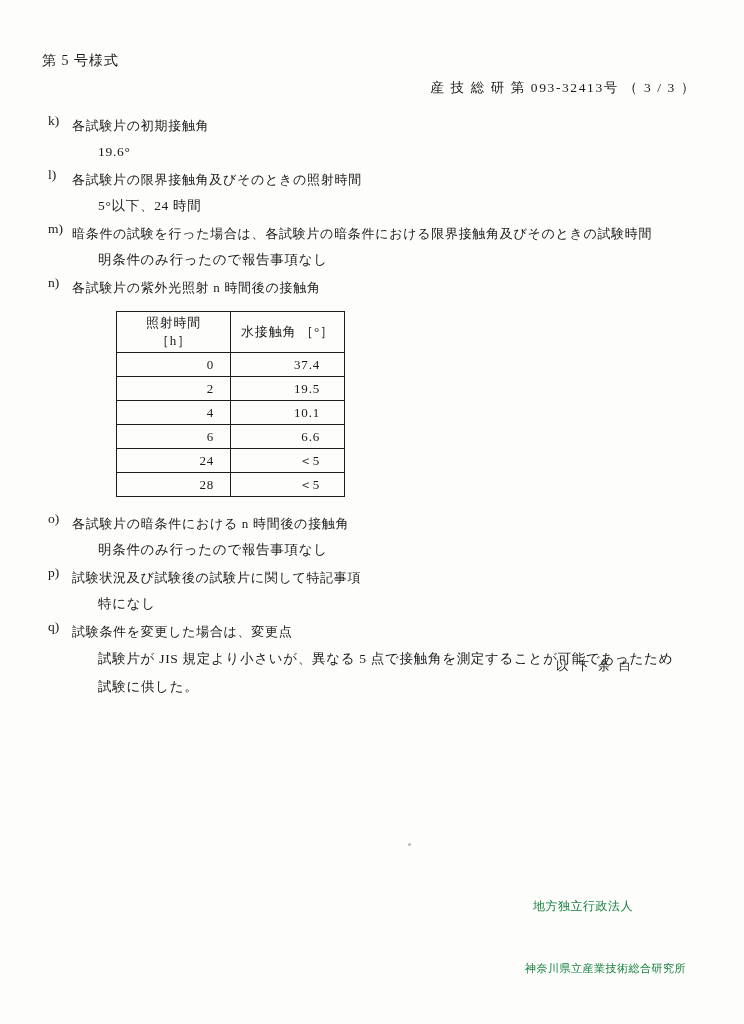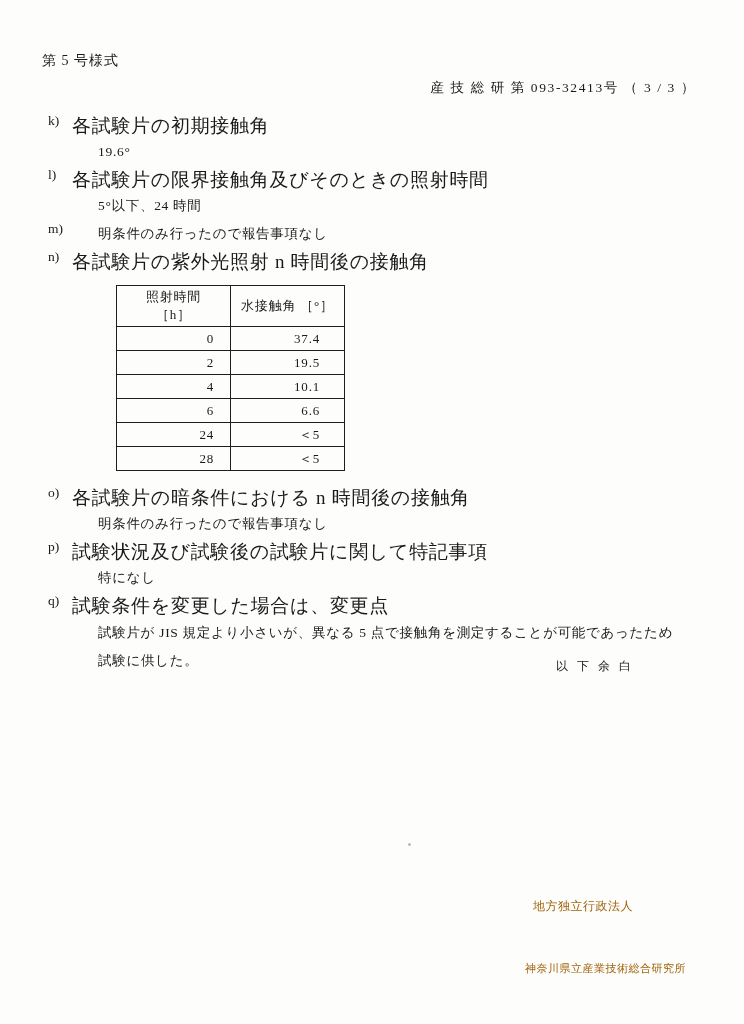--- a/index.html
+++ b/index.html
@@ -51,21 +51,21 @@
     text-align: left;
     font-size: 13.5px;
     padding-left: 6px;
     box-sizing: border-box;
     font-family: "Liberation Serif", serif;
   }
   .item-body {
     flex: 1;
   }
   .item-text {
-    font-size: 19px;
+    font-size: 13px;
     letter-spacing: 0.7px;
     line-height: 26px;
     white-space: nowrap;
   }
   .item-sub {
     font-size: 13.5px;
     letter-spacing: 0.7px;
     line-height: 26px;
     padding-left: 26px;
     white-space: nowrap;
@@ -108,21 +108,21 @@
     right: 110px;
     top: 658px;
     font-size: 12px;
     letter-spacing: 3px;
   }
   .footer {
     position: absolute;
     right: 58px;
     bottom: 48px;
     text-align: left;
-    color: #a16207;
+    color: #15803d;
   }
   .footer-line1 {
     font-size: 12px;
     letter-spacing: 0.5px;
     margin-bottom: 8px;
     padding-left: 8px;
   }
   .footer-line2 {
     font-size: 11px;
     letter-spacing: 0.5px;
@@ -160,20 +160,21 @@
       <div class="item-marker">l)</div>
       <div class="item-body">
         <div class="item-text">各試験片の限界接触角及びそのときの照射時間</div>
         <div class="item-sub">5°以下、24 時間</div>
       </div>
     </div>
 
     <div class="item">
       <div class="item-marker">m)</div>
       <div class="item-body">
+        <div class="item-text">暗条件の試験を行った場合は、各試験片の暗条件における限界接触角及びそのときの試験時間</div>
         <div class="item-sub">明条件のみ行ったので報告事項なし</div>
       </div>
     </div>
 
     <div class="item">
       <div class="item-marker">n)</div>
       <div class="item-body">
         <div class="item-text">各試験片の紫外光照射 n 時間後の接触角</div>
 
         <table class="contact-table">

